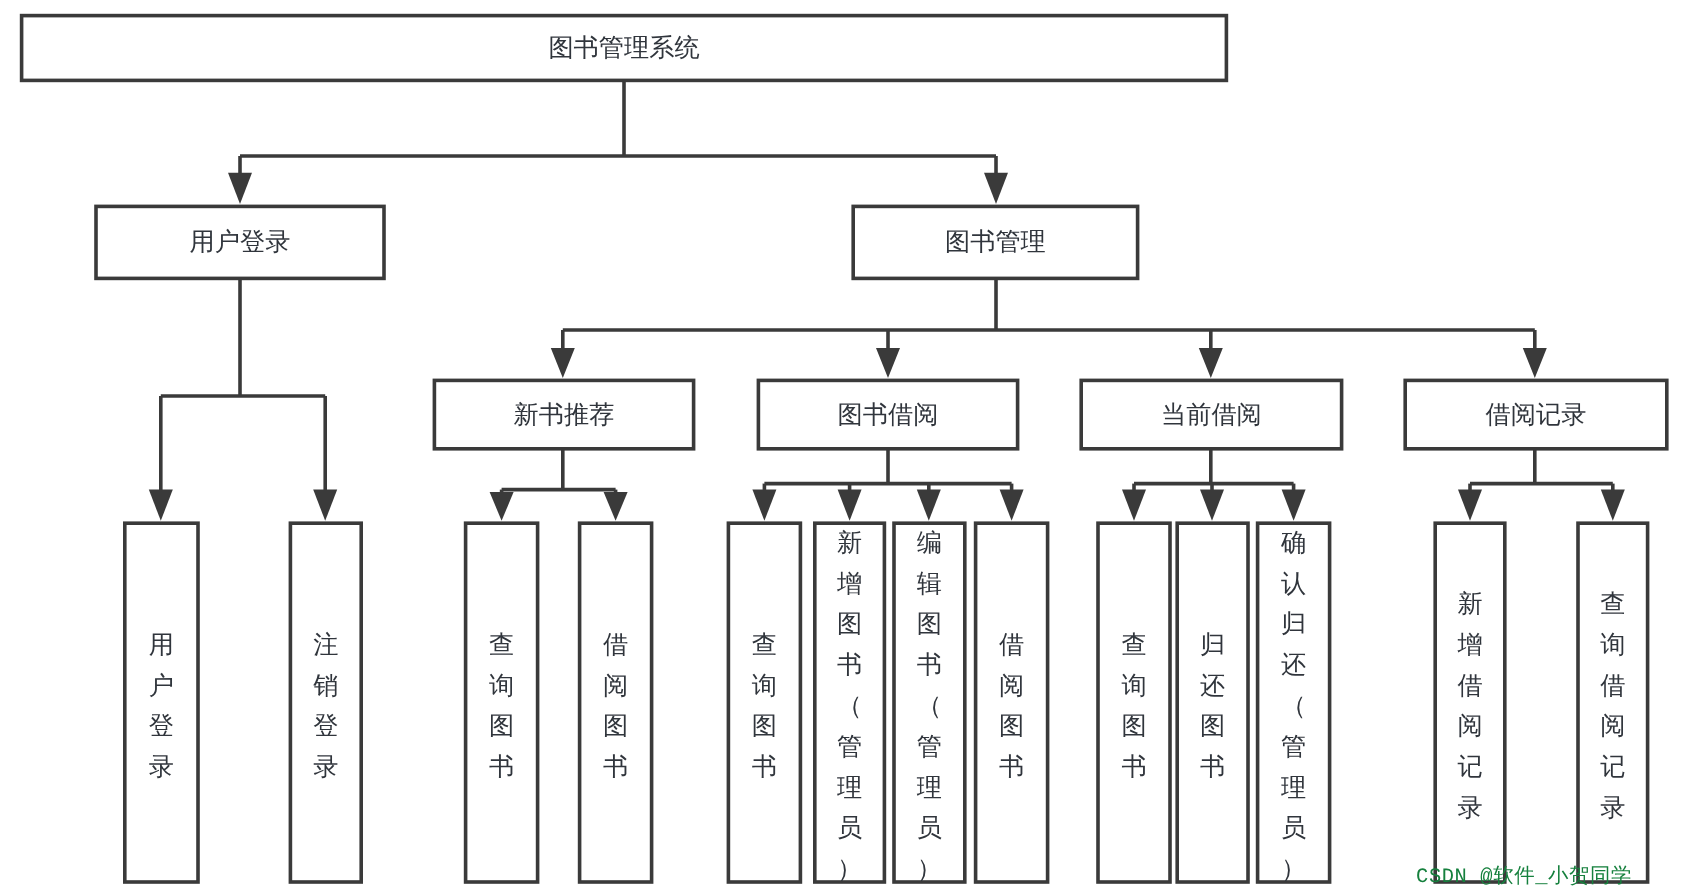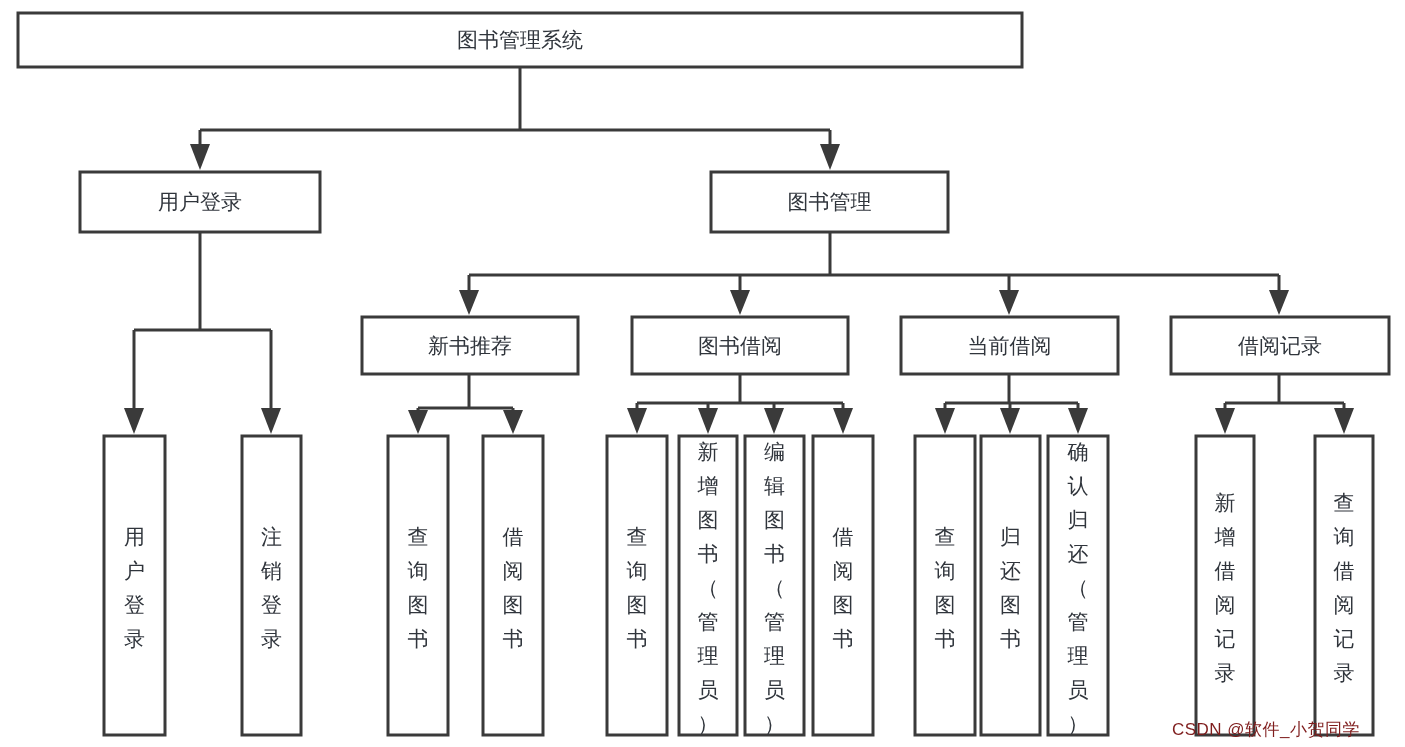--- a/index.html
+++ b/index.html
@@ -49,23 +49,23 @@
     fill: none;
   }
   .arrow-head {
     fill: #3a3a3a;
     stroke: none;
   }
   .watermark-text {
     position: absolute;
     right: 8px;
     bottom: 6px;
-    font-family: Liberation Sans, sans-serif;
+    font-family: Liberation Mono, monospace;
     font-size: 17px;
-    color: #7f1d1d;
+    color: #15803d;
     letter-spacing: 0.5px;
     white-space: nowrap;
     pointer-events: none;
   }
 </style>
 </head>
 <body>
 
 <div id="diagram-root">
 

